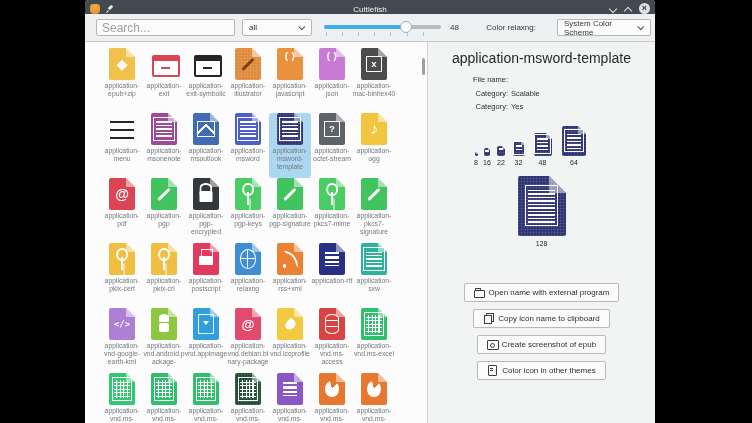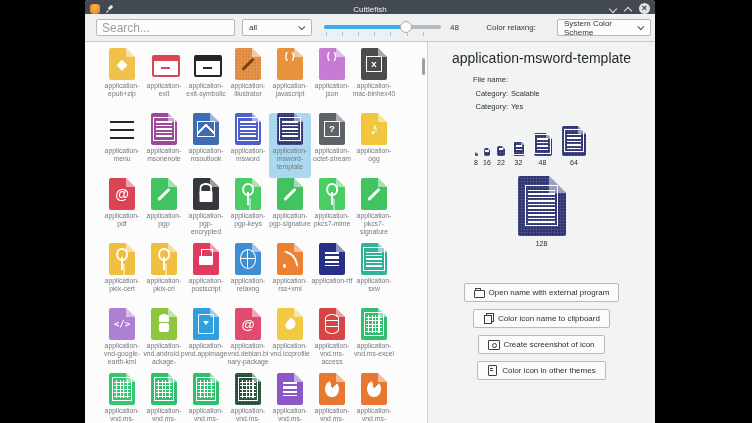--- a/index.html
+++ b/index.html
@@ -826,25 +826,25 @@
           <span class="plabel">128</span>
         </div>
 
         <div class="actions">
           <button class="abtn">
             <span class="bi bi-folder"></span>
             <span>Open name with external program</span>
           </button>
           <button class="abtn">
             <span class="bi bi-copy"></span>
-            <span>Color icon name to clipboard</span>
+            <span>Copy icon name to clipboard</span>
           </button>
           <button class="abtn">
             <span class="bi bi-shot"></span>
-            <span>Create screenshot of icon</span>
+            <span>Create screenshot of epub</span>
           </button>
           <button class="abtn">
             <span class="bi bi-themes"></span>
             <span>Color icon in other themes</span>
           </button>
         </div>
       </div>
     </div>
 
   </div>

